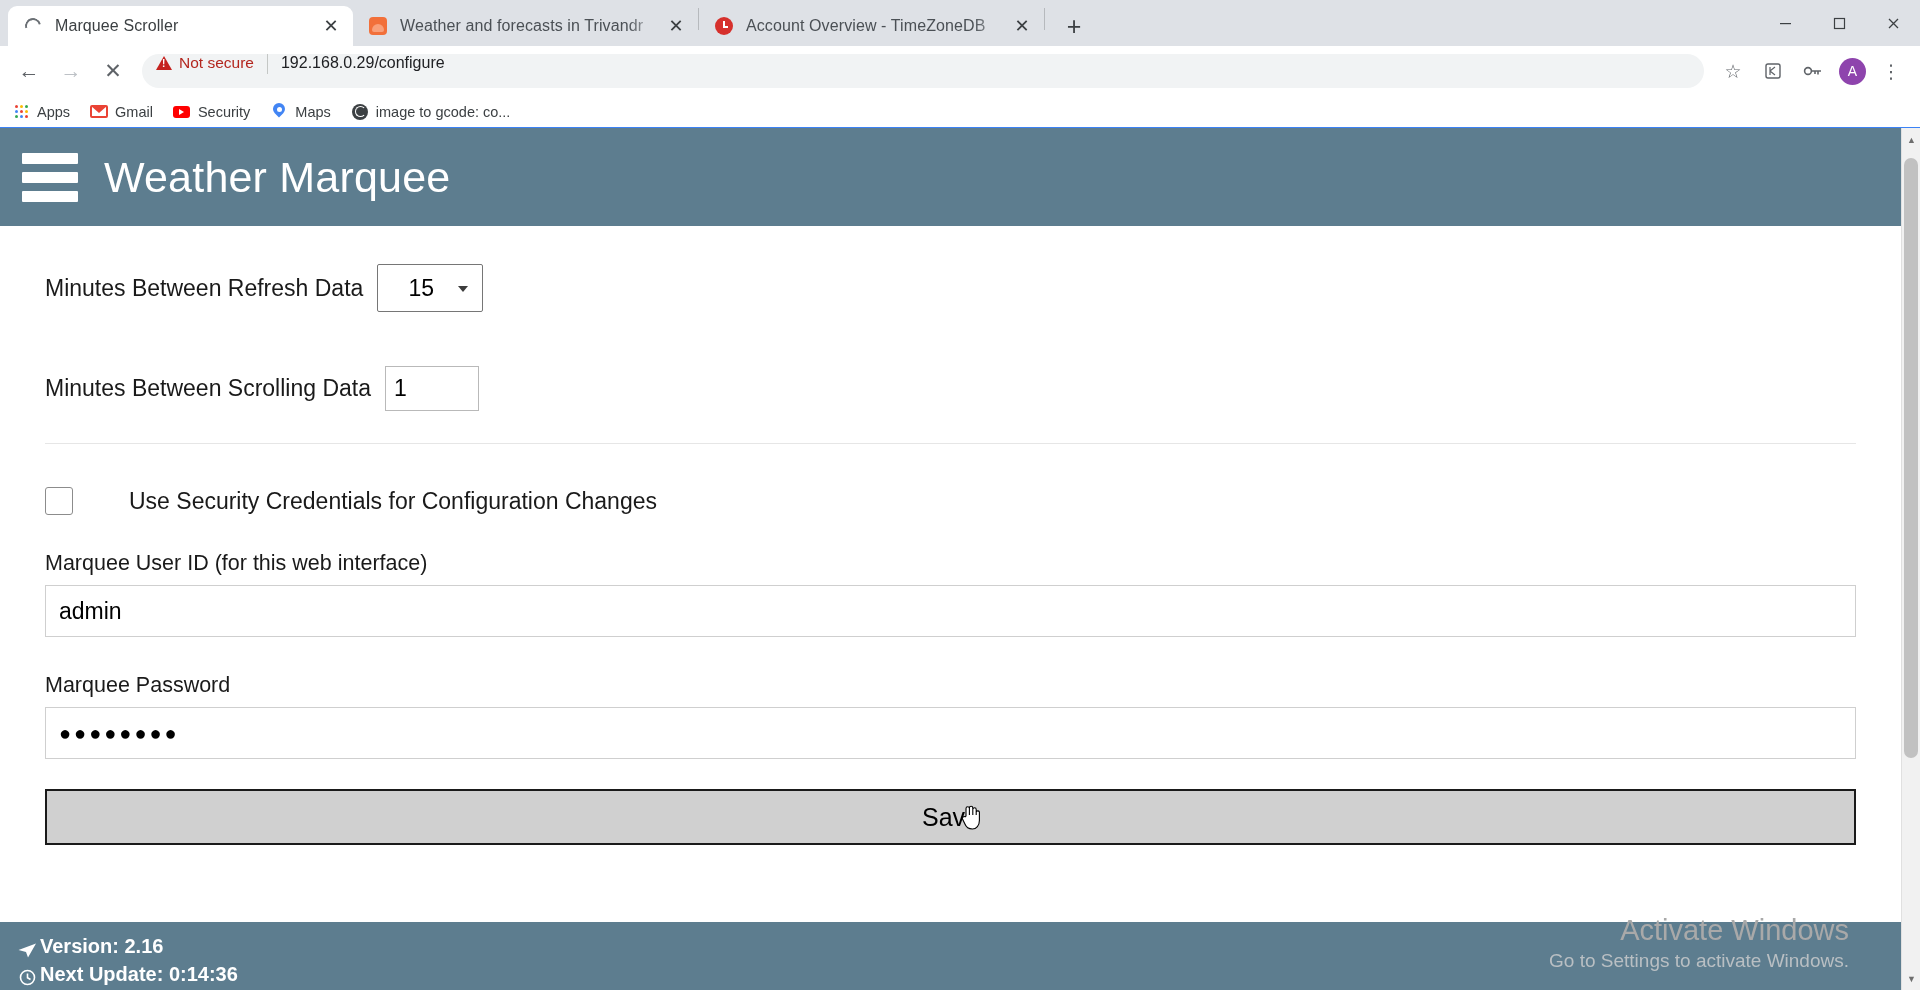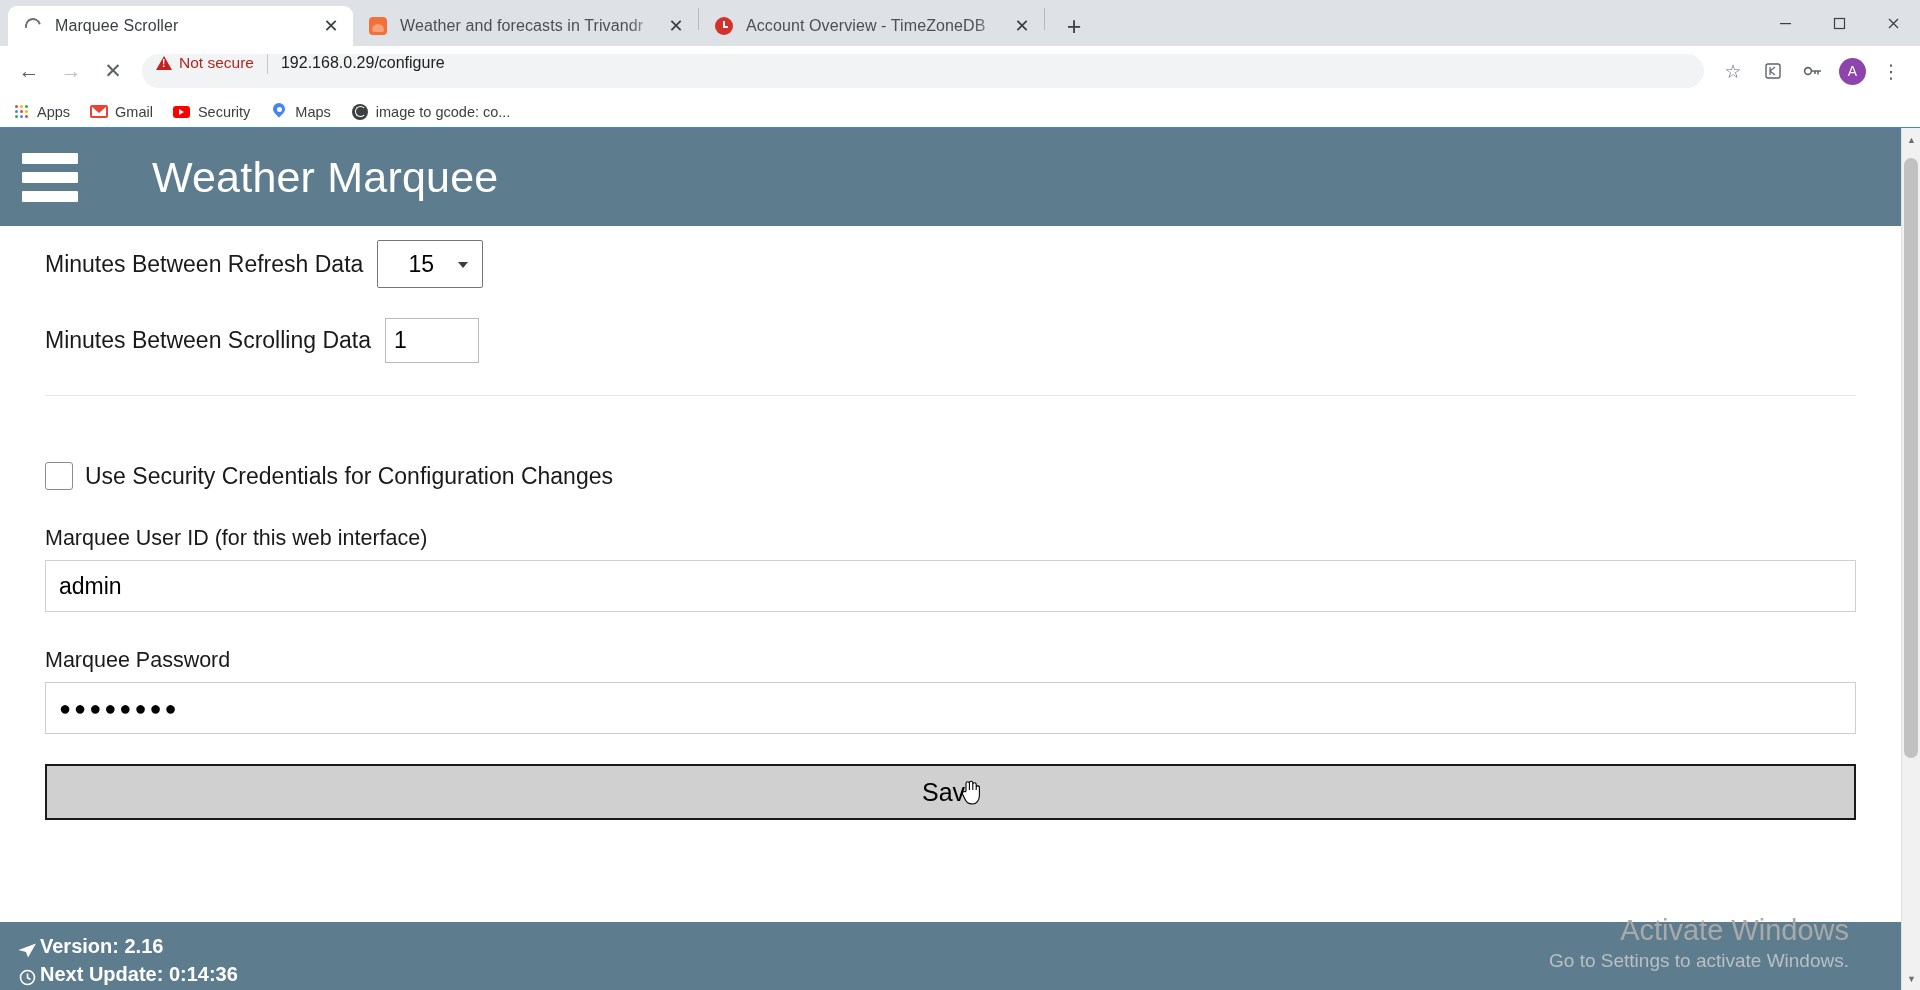--- a/index.html
+++ b/index.html
@@ -160,38 +160,37 @@
     width: 1901px; height: 862px;
     position: relative;
     background: #ffffff;
   }
 
   .app-header {
     background: #5d7d8f;
     height: 98px;
     display: flex; align-items: center;
     padding-left: 22px;
-    gap: 48px;
   }
   .hamburger { width: 56px; margin-right: 26px; }
   .hamburger span {
     display: block; height: 11px; background: #ffffff;
     border-radius: 1px; margin: 8px 0;
   }
   .app-title {
     color: #ffffff; font-size: 43px; font-weight: 400;
     letter-spacing: .2px;
   }
 
   .form-area { padding: 0 45px; }
 
   .row {
     display: flex; align-items: center;
     height: 76px;
-    font-size: 23px; color: #1a1a1a;
+    font-size: 23px; color: #1a1a1a; margin-top: 24px;
   }
   .row-label { margin-right: 14px; }
   .sel {
     width: 106px; height: 48px;
     border: 1px solid #767676; border-radius: 2px;
     background: #ffffff;
     display: flex; align-items: center; justify-content: center;
     font-size: 23px; color: #000; position: relative;
     padding-right: 18px;
   }
@@ -205,22 +204,22 @@
     width: 94px; height: 45px;
     border: 1px solid #b9b9b9; background: #fff;
     display: flex; align-items: center;
     padding-left: 8px; font-size: 23px; color: #000;
   }
 
   .divider { height: 1px; background: #e6e6e6; margin: 17px 0 0 0; }
 
   .check-row {
     display: flex; align-items: center;
-    margin-top: 66px;
-    font-size: 23px; color: #1a1a1a;
+    margin-top: 43px;
+    font-size: 23px; color: #1a1a1a; gap: 44px;
   }
   .checkbox {
     width: 28px; height: 28px;
     border: 1px solid #8c8c8c; border-radius: 3px;
     background: #fff; margin-right: 12px; flex: 0 0 28px;
   }
 
   .field-label { font-size: 21.5px; color: #1a1a1a; margin: 36px 0 9px 0; }
   .textfield {
     height: 52px; border: 1px solid #cfcfcf; background: #fff;

